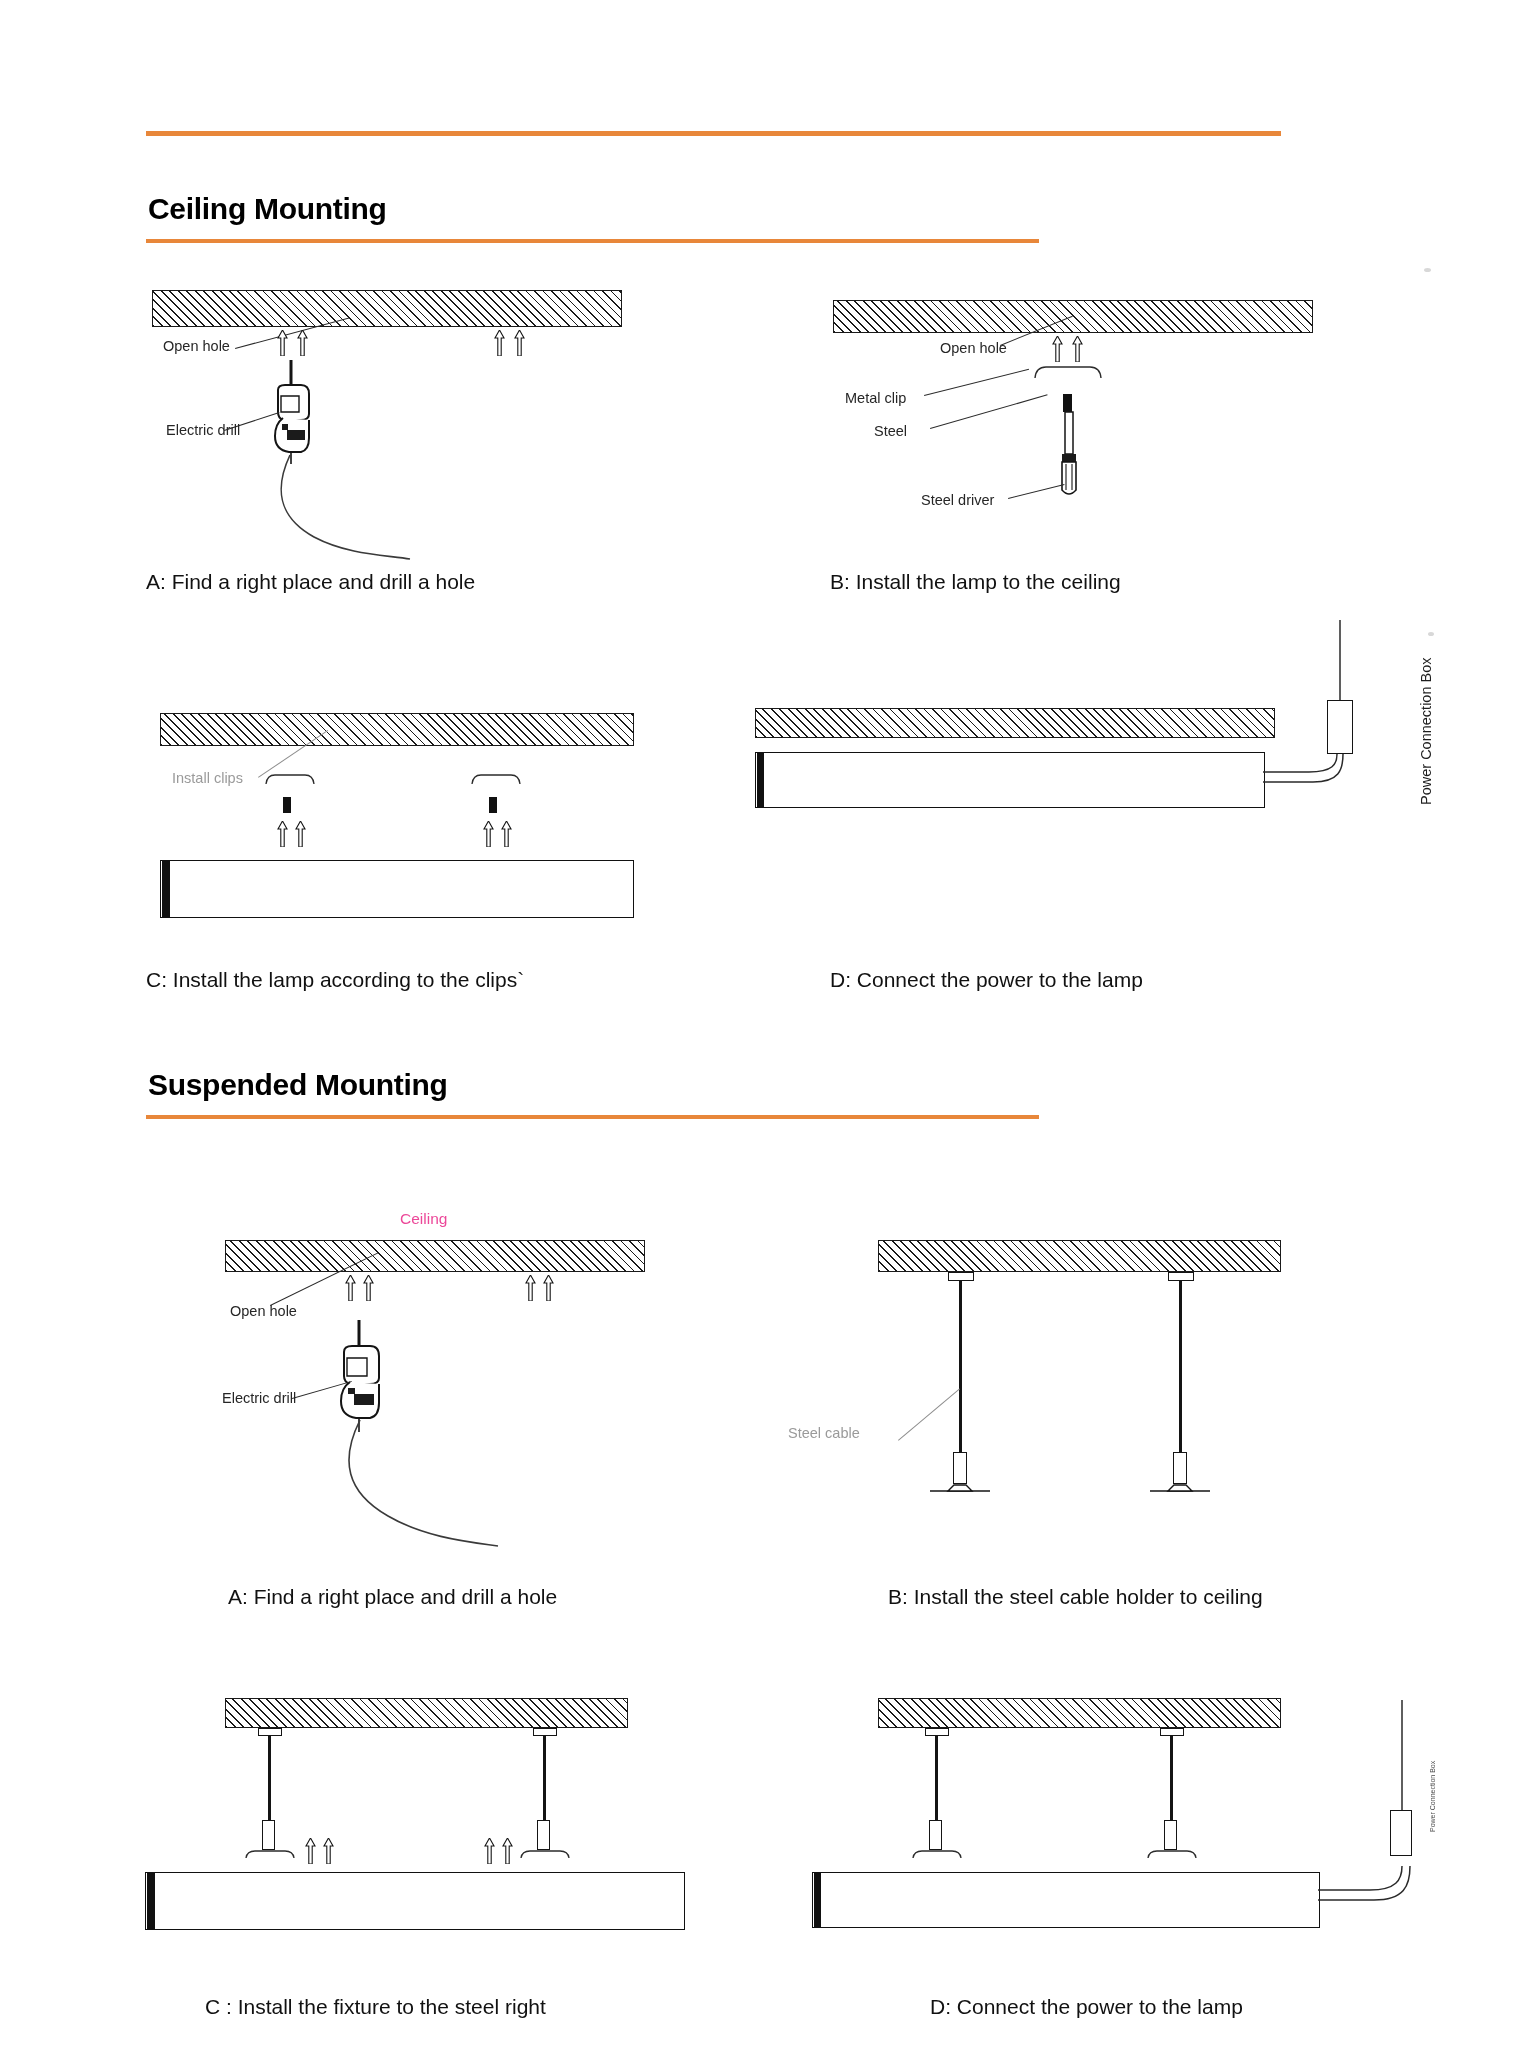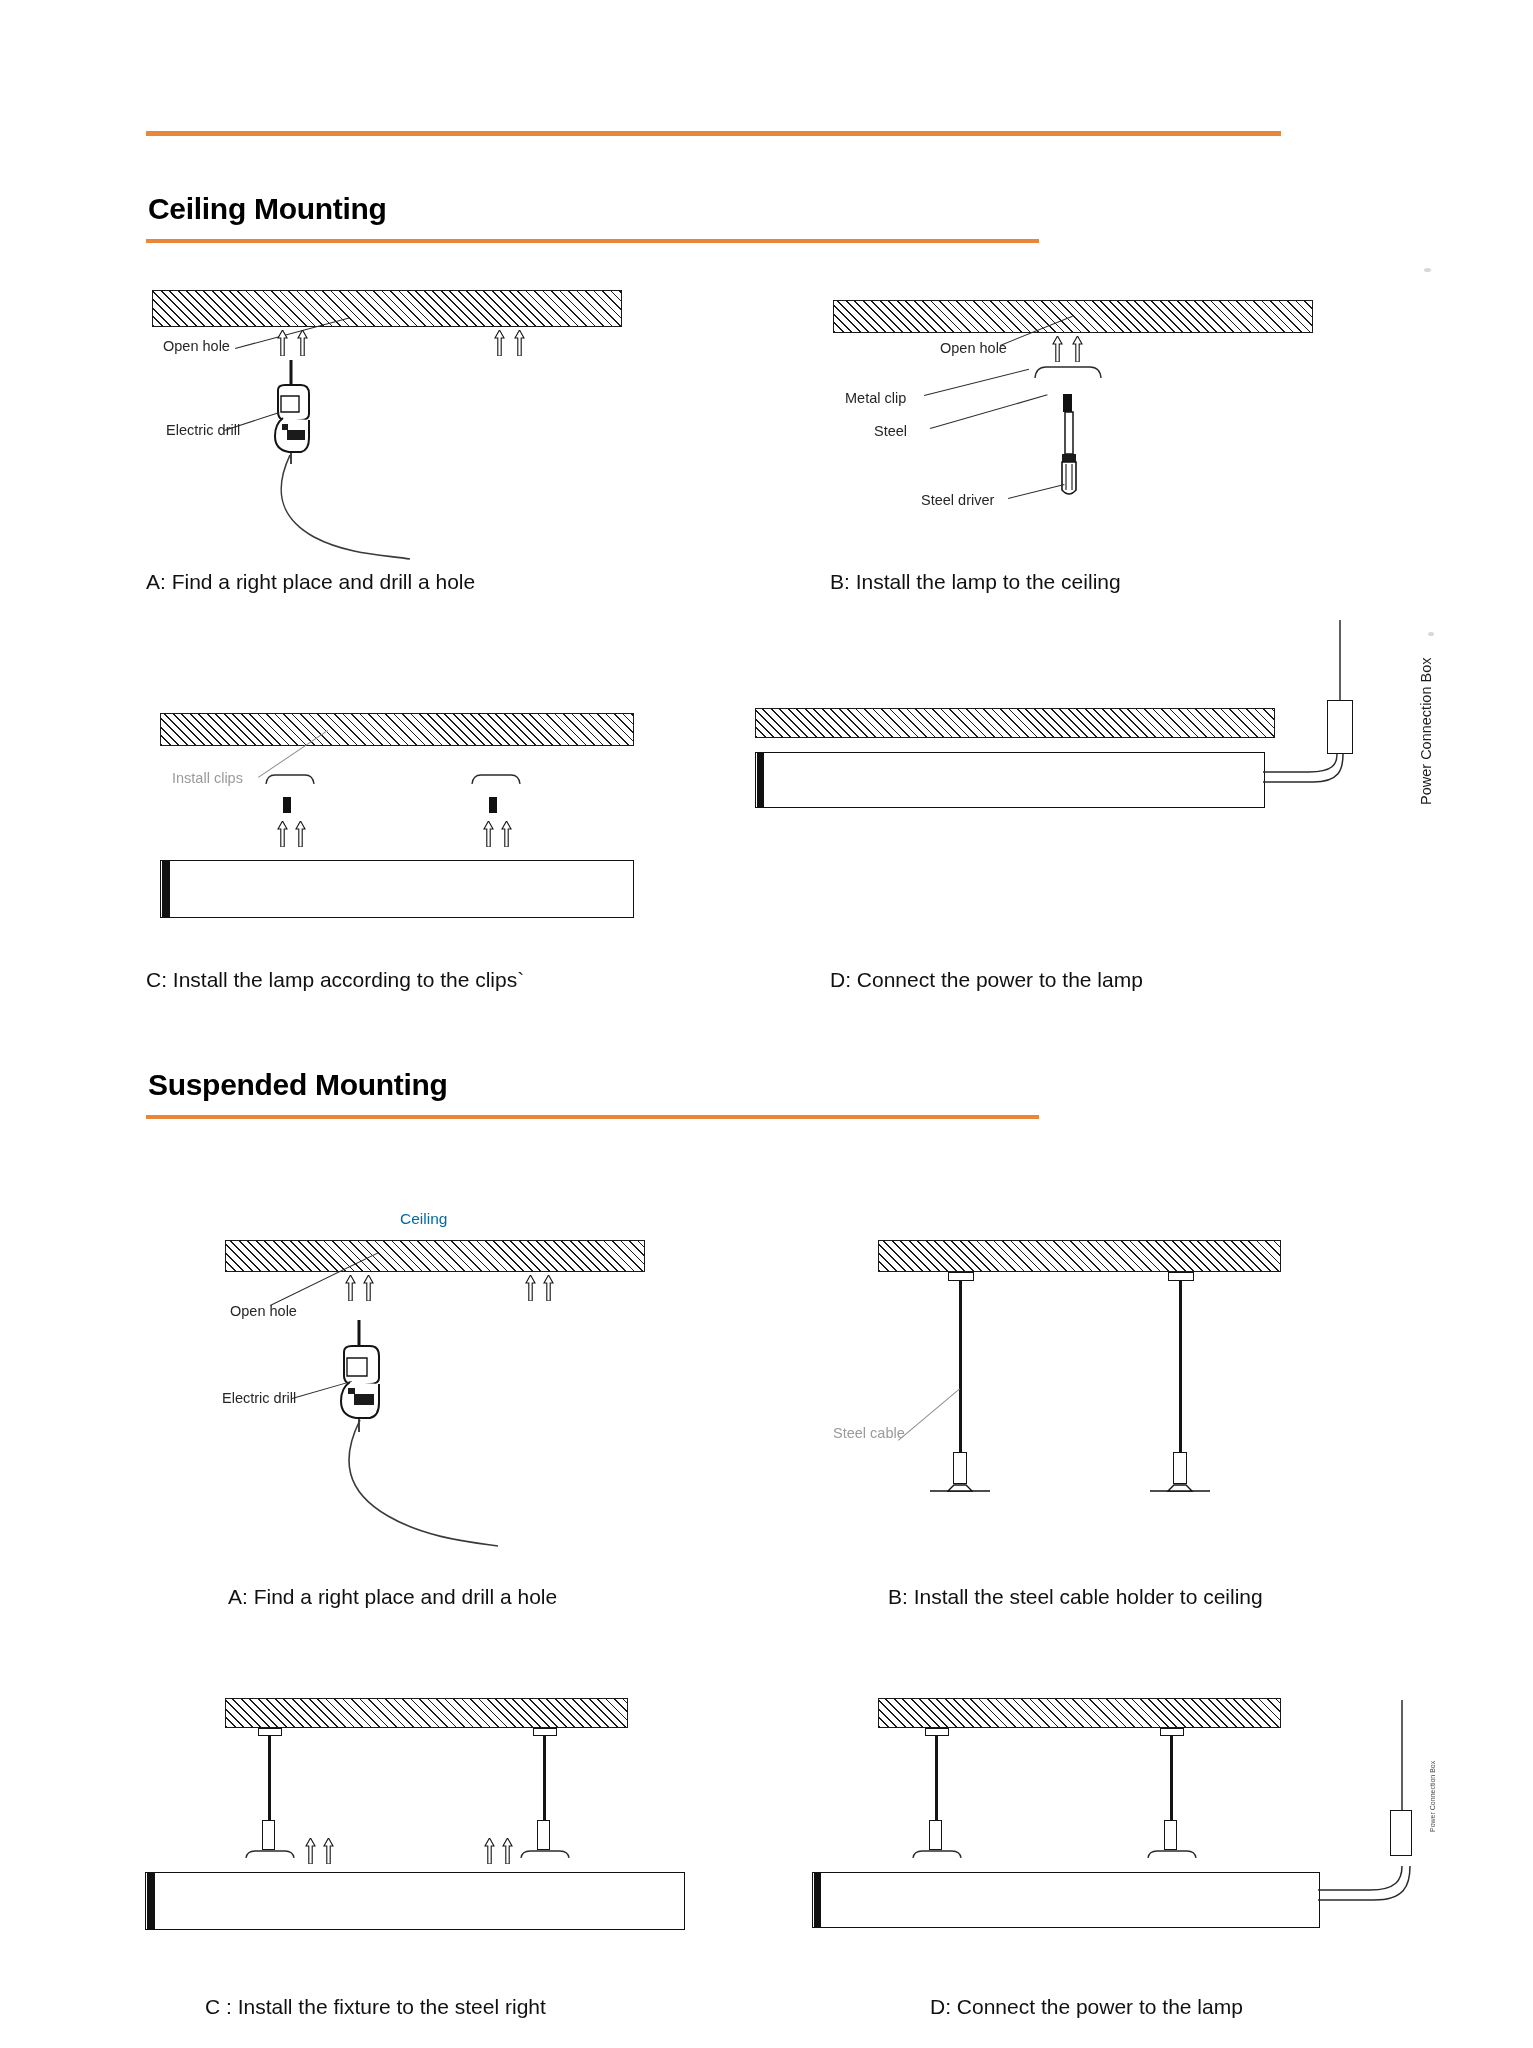--- a/index.html
+++ b/index.html
@@ -21,21 +21,21 @@
         background-image:repeating-linear-gradient(45deg,#1a1a1a 0px,#1a1a1a 1.2px,#ffffff 1.2px,#ffffff 6px);}
 
   .lamp{position:absolute;box-sizing:border-box;border:1.5px solid #111;background:#fff;}
   .lamp-end{position:absolute;background:#111;}
 
   .leader{position:absolute;background:#2b2b2b;transform-origin:0 0;height:1px;}
   .leader-gray{background:#8d8d8d;}
 
   .lbl{position:absolute;font-size:14.5px;color:#262626;white-space:nowrap;}
   .lbl-gray{color:#9a9a9a;}
-  .lbl-ceiling{font-size:15.5px;color:#0369a1;text-align:right;}
+  .lbl-ceiling{font-size:15.5px;color:#ec4899;text-align:right;}
 
   .caption{position:absolute;font-size:21px;color:#111;white-space:nowrap;}
 
   
   .uarrow{position:absolute;width:11px;height:26px;}
   .uarrow svg{display:block;}
 
   
   .screw{position:absolute;background:#111;}
 
@@ -327,21 +327,21 @@
     <div class="cable" style="left:1179px;top:1281px;width:2.6px;height:190px;"></div>
     <div class="gripper" style="left:1173px;top:1452px;width:14px;height:32px;"></div>
     <div class="plate" style="left:1148px;top:1483px;">
       <svg width="64" height="10" viewBox="0 0 64 10">
         <path d="M2 8 L62 8" stroke="#151515" stroke-width="1.6" fill="none"></path>
         <path d="M20 8 L26 2 L38 2 L44 8 Z" fill="#fff" stroke="#151515" stroke-width="1.4"></path>
       </svg>
     </div>
 
     <div class="leader leader-gray" style="left:898px;top:1440px;width:80px;transform:rotate(-40deg);"></div>
-    <div class="lbl lbl-gray" style="left:833px;top:1425px;">Steel cable</div>
+    <div class="lbl lbl-gray" style="left:788px;top:1425px;">Steel cable</div>
 
     <div class="caption" style="left:888px;top:1585px;">B: Install the steel cable holder to ceiling</div>
   </div>
 
   <div class="panel">
     <div class="slab" style="left:225px;top:1698px;width:403px;height:30px;"></div>
 
     <div class="anchor" style="left:258px;top:1728px;width:24px;height:8px;"></div>
     <div class="cable" style="left:268px;top:1736px;width:2.6px;height:100px;"></div>
     <div class="gripper" style="left:262px;top:1820px;width:13px;height:30px;"></div>

